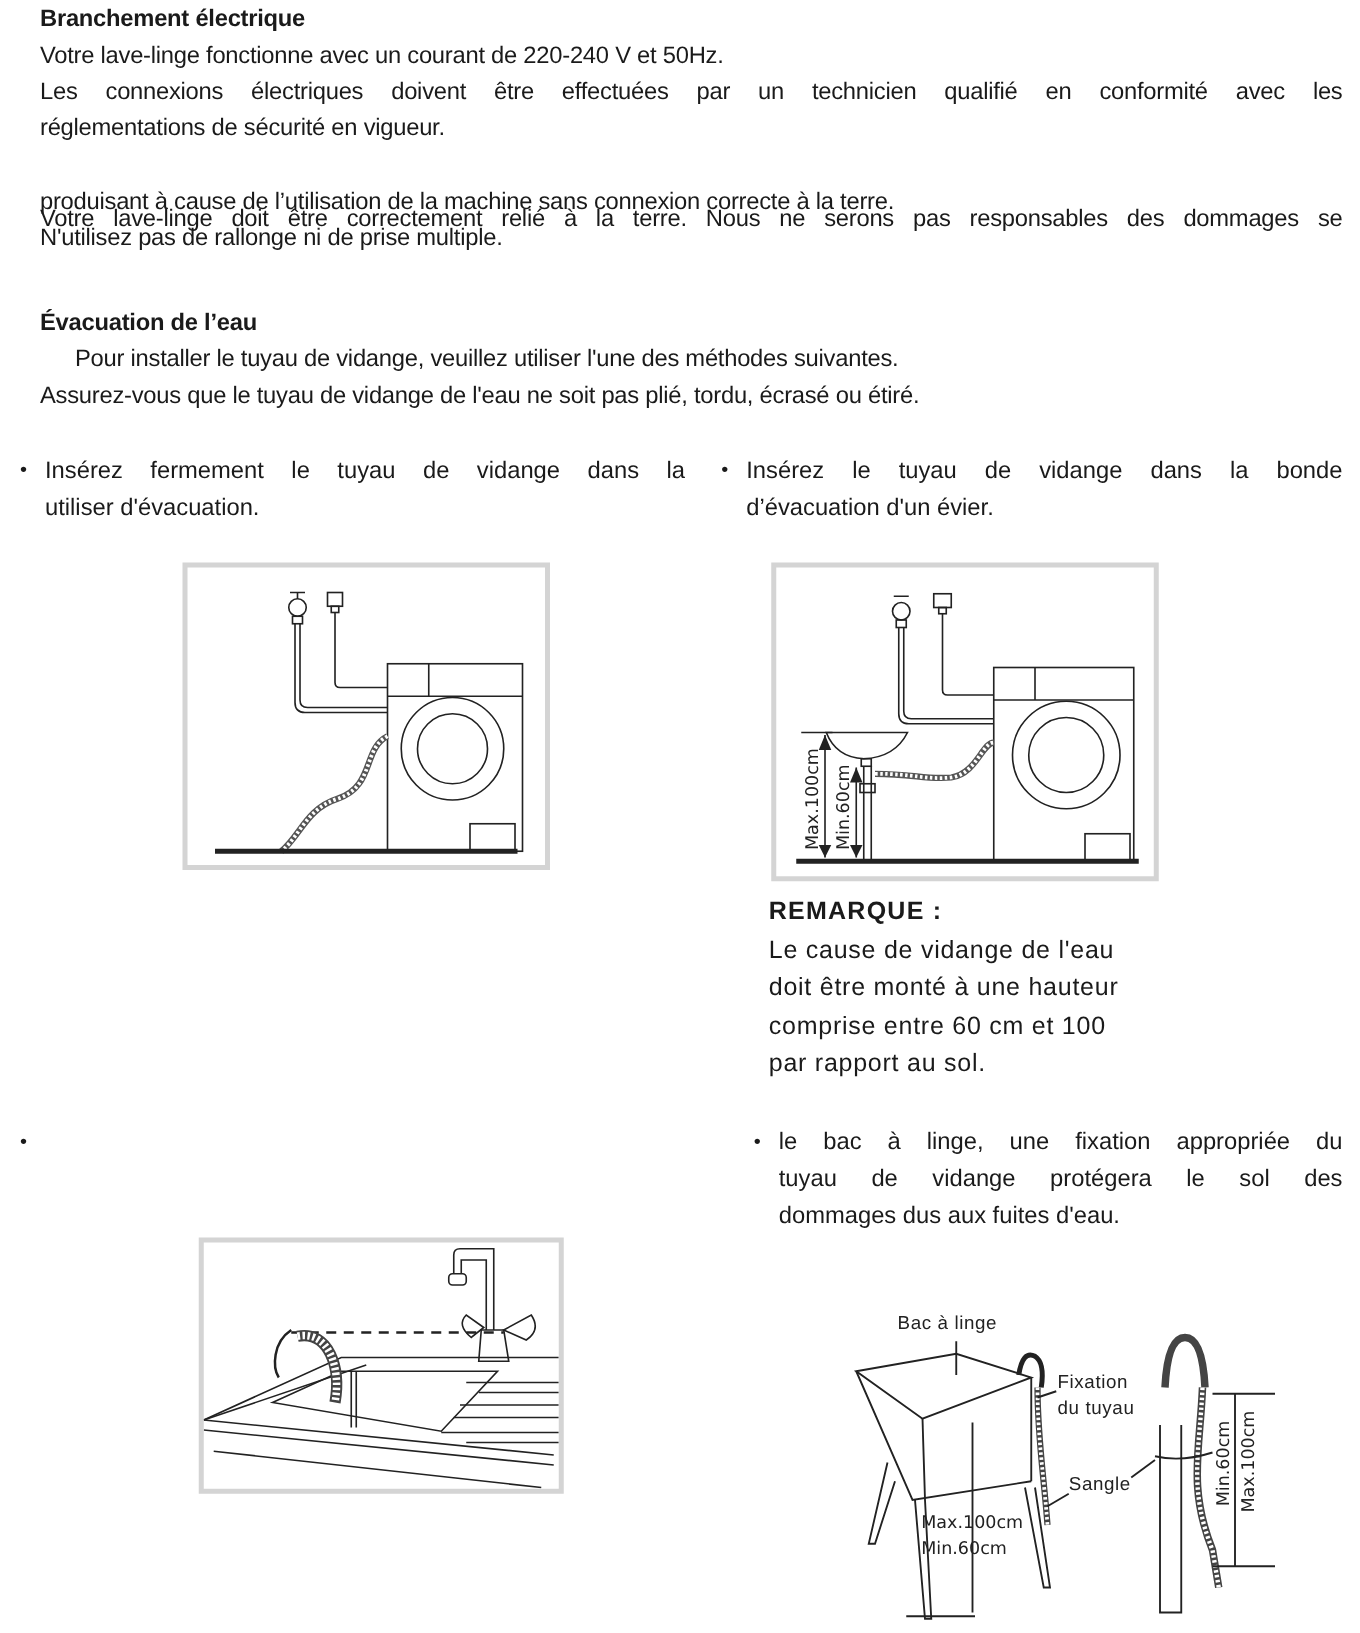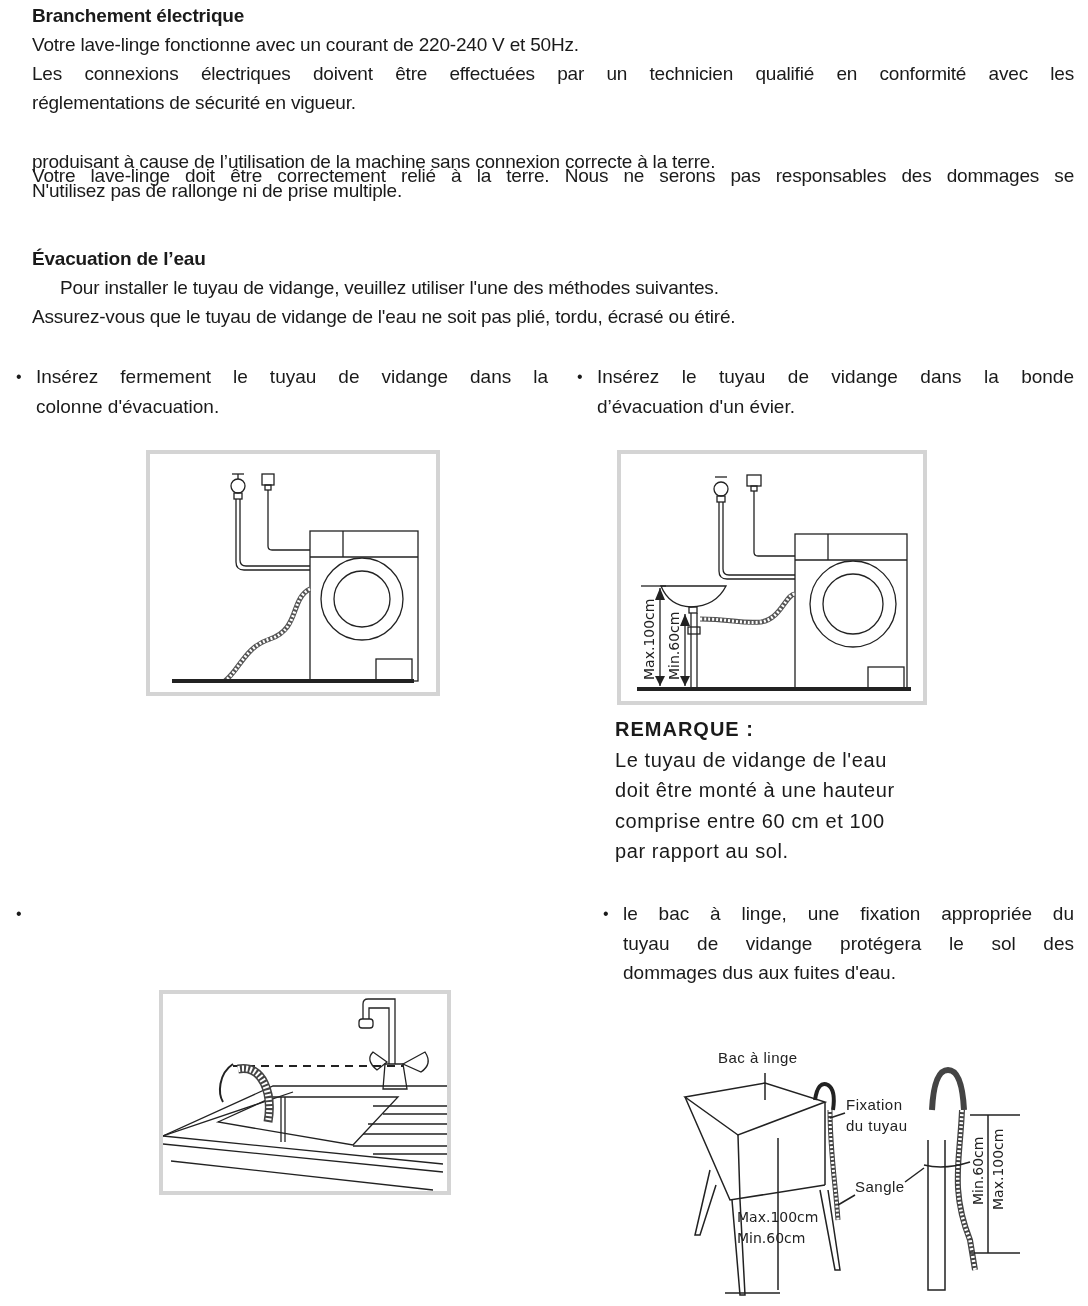--- a/index.html
+++ b/index.html
@@ -28,21 +28,21 @@
 <div class="t" style="left:32px;top:147px;">produisant à cause de l’utilisation de la machine sans connexion correcte à la terre.</div>
 <div class="t" style="left:32px;top:176px;">N'utilisez pas de rallonge ni de prise multiple.</div>
 
 <div class="t h" style="left:32px;top:244px;">Évacuation de l’eau</div>
 <div class="t" style="left:32px;top:273px;margin-left:28px;">Pour installer le tuyau de vidange, veuillez utiliser l'une des méthodes suivantes.</div>
 <div class="t" style="left:32px;top:302px;">Assurez-vous que le tuyau de vidange de l'eau ne soit pas plié, tordu, écrasé ou étiré.</div>
 
 <div class="bullet" style="left:36px;top:362px;width:512px;">
   <span class="dot">•</span>
   <div class="just">Insérez fermement le tuyau de vidange dans la</div>
-  <div>colonne d'évacuation.</div>
+  <div>utiliser d'évacuation.</div>
 </div>
 
 <div class="bullet" style="left:597px;top:362px;width:477px;">
   <span class="dot">•</span>
   <div class="just">Insérez le tuyau de vidange dans la bonde</div>
   <div>d’évacuation d'un évier.</div>
 </div>
 
 <div class="fig" style="left:146px;top:450px;width:294px;height:246px;">
   <svg width="286" height="238" viewBox="0 0 286 238">
@@ -110,21 +110,21 @@
     <polygon points="59,172 69,172 64,160" fill="#222"></polygon>
     <polygon points="59,222 69,222 64,232" fill="#222"></polygon>
     <text class="lbl" transform="translate(33,226) rotate(-90)">Max.100cm</text>
     <text class="lbl" transform="translate(58,226) rotate(-90)">Min.60cm</text>
     <rect x="16" y="233" width="274" height="4" fill="#222"></rect>
   </svg>
 </div>
 
 <div class="note">
   <div class="nh">REMARQUE :</div>
-  <div>Le tuyau de vidange de l'eau</div>
+  <div>Le cause de vidange de l'eau</div>
   <div>doit être monté à une hauteur</div>
   <div>comprise entre 60 cm et 100</div>
   <div>par rapport au sol.</div>
 </div>
 
 <div class="bullet" style="left:36px;top:899px;width:538px;">
   <span class="dot">•</span>
 </div>
 
 <div class="bullet" style="left:623px;top:899px;width:451px;">

